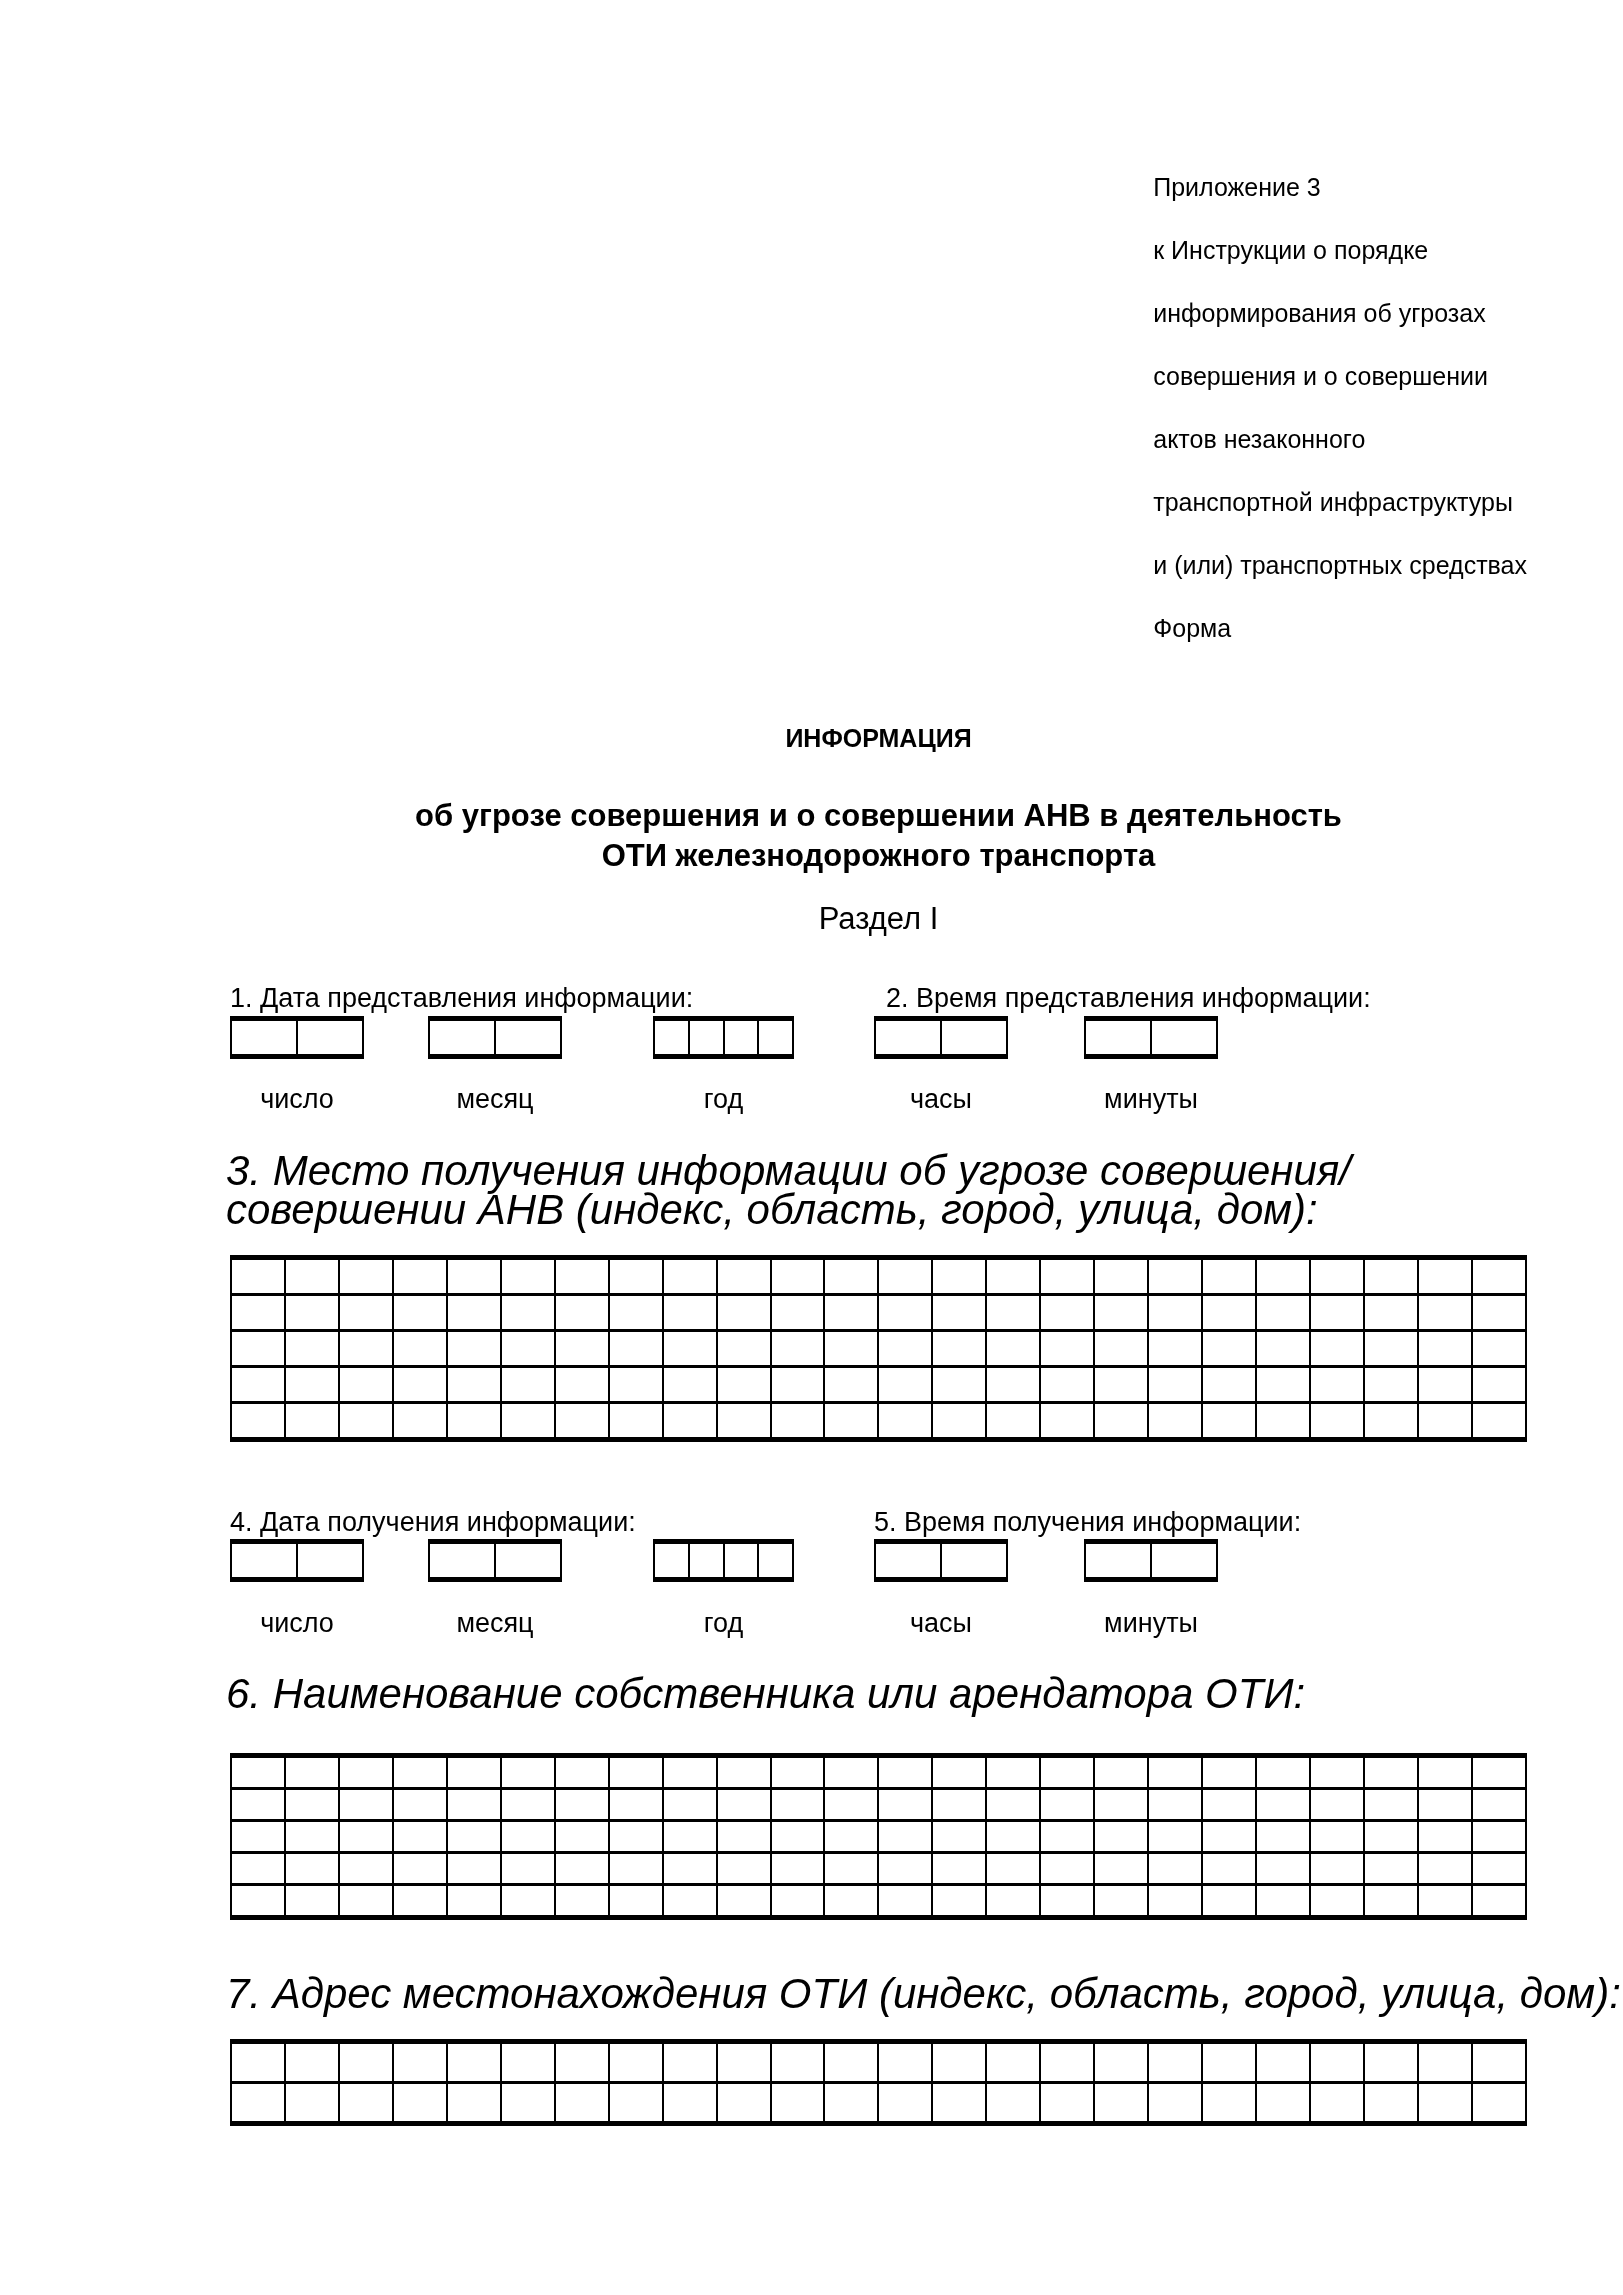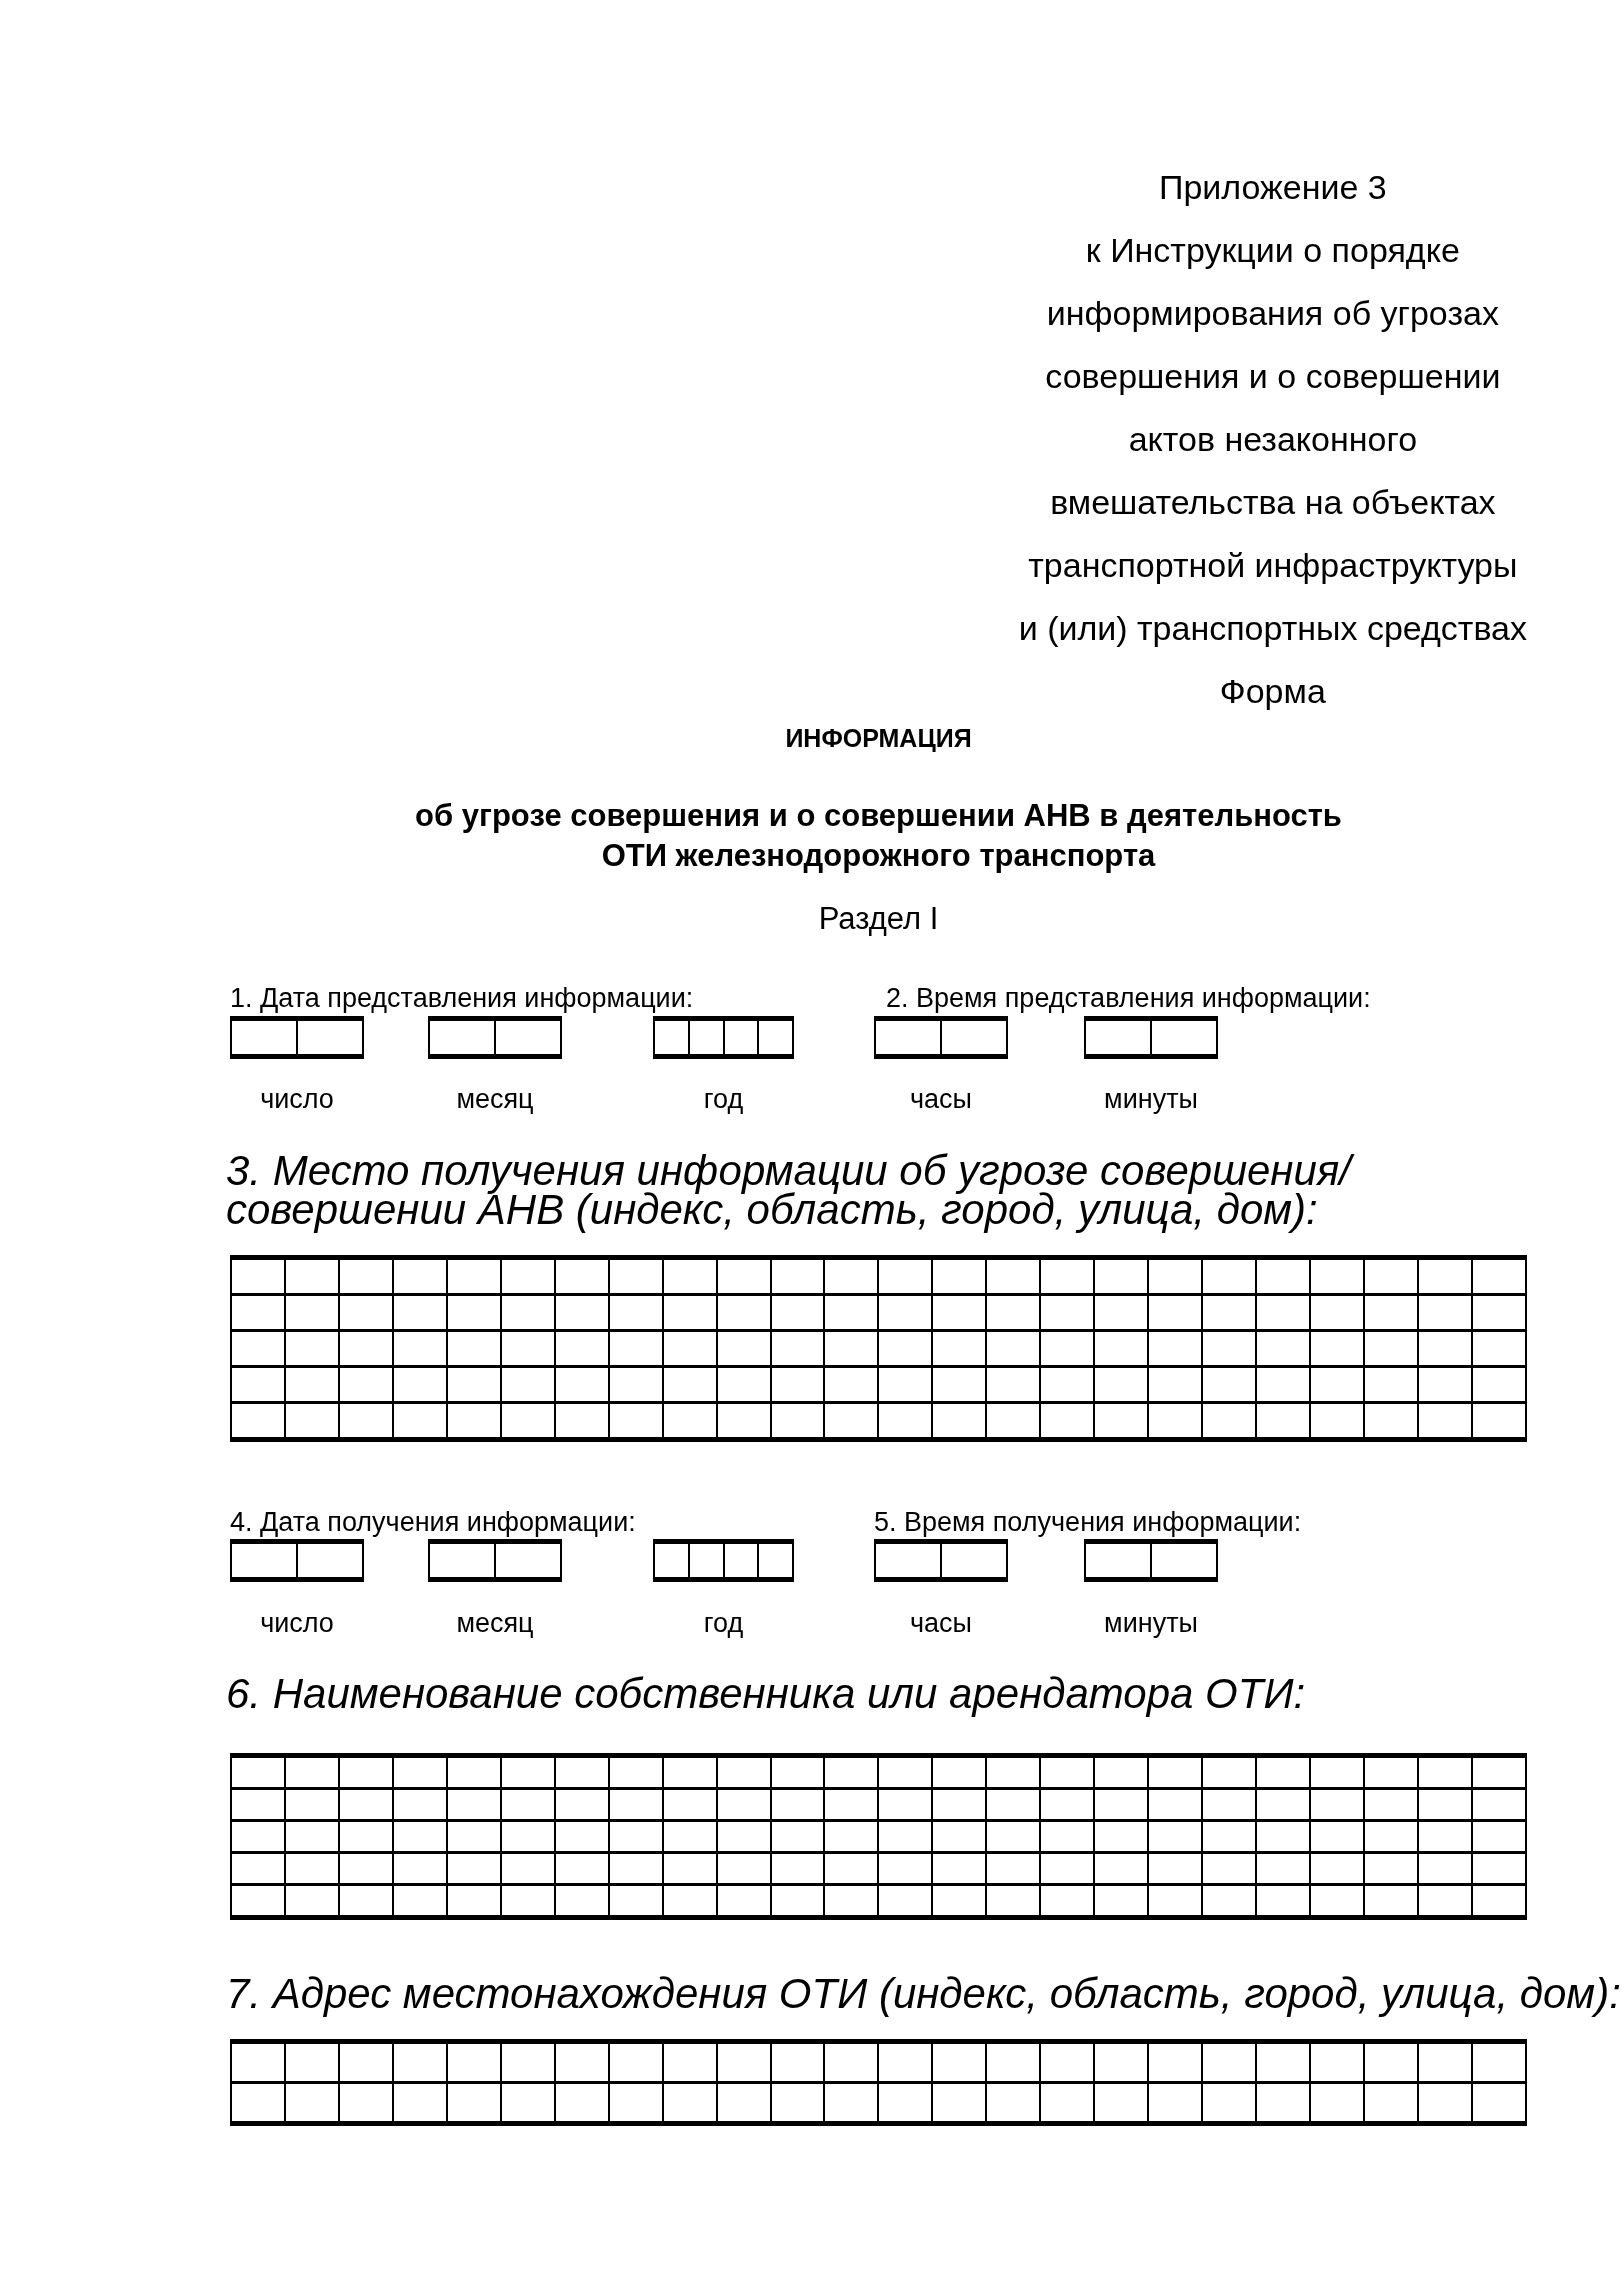--- a/index.html
+++ b/index.html
@@ -12,22 +12,22 @@
     color: #000000;
     font-family: "Liberation Sans", sans-serif;
     overflow: hidden;
   }
 
   
   .header-block {
     position: absolute;
     top: 156px;
     right: 96px;
-    text-align: center;
-    font-size: 34px;
+    text-align: left;
+    font-size: 25px;
     line-height: 63px;
     white-space: nowrap;
   }
 
   
   .center-col {
     position: absolute;
     left: 230px;
     width: 1297px;
     text-align: center;
@@ -113,21 +113,20 @@
 <body>
 
 <div class="page">
 
   <div class="header-block">
     <div>Приложение 3</div>
     <div>к Инструкции о порядке</div>
     <div>информирования об угрозах</div>
     <div>совершения и о совершении</div>
     <div>актов незаконного</div>
-    <div>вмешательства на объектах</div>
     <div>транспортной инфраструктуры</div>
     <div>и (или) транспортных средствах</div>
     <div>Форма</div>
   </div>
 
   <div class="center-col title-line">ИНФОРМАЦИЯ</div>
   <div class="center-col section-line">Раздел I</div>
   <div class="center-col subtitle-blk">
     <div>об угрозе совершения и о совершении АНВ в деятельность</div>
     <div>ОТИ железнодорожного транспорта</div>

